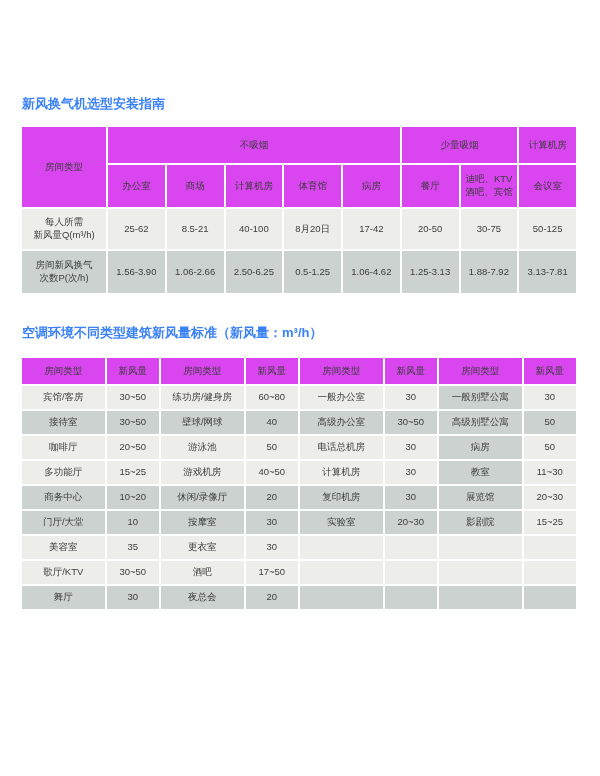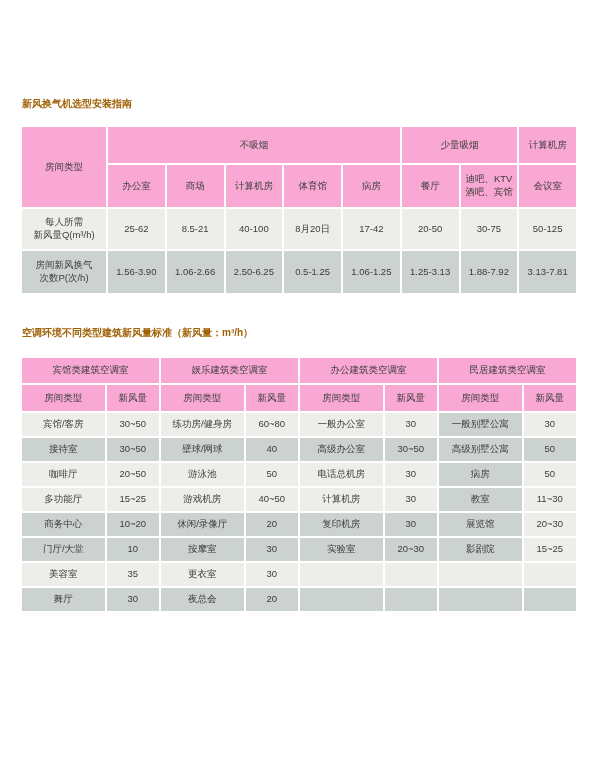--- a/index.html
+++ b/index.html
@@ -6,23 +6,23 @@
     margin: 0;
     padding: 0;
     background: #ffffff;
     width: 600px;
     height: 776px;
     font-family: "Liberation Sans", "DejaVu Sans", sans-serif;
     color: #3c3c3c;
     overflow: hidden;
   }
   .doc-title {
-    font-size: 10px;
+    font-size: 13px;
     font-weight: bold;
-    color: #a16207;
+    color: #3b82f6;
     margin: 0 0 0 22px;
     line-height: 17px;
   }
   #title1 { padding-top: 95px; }
   #title2 { padding-top: 29px; }
 
   table {
     border-collapse: separate;
     border-spacing: 2px;
     table-layout: fixed;
@@ -33,21 +33,21 @@
   #table1 { margin-top: 13px; }
   #table2 { margin-top: 15px; }
 
   td {
     text-align: center;
     vertical-align: middle;
     padding: 0 1px;
     line-height: 1.35;
     word-break: break-all;
   }
-  .c-hdr { background: #f9a8d4; }
+  .c-hdr { background: #d946ef; }
   .c-g   { background: #ccd2d0; }
   .c-l   { background: #ededea; }
 
   
   .t1-h1 td { height: 36px; }
   .t1-h2 td { height: 42px; }
   .t1-d1 td { height: 40px; }
   .t1-d2 td { height: 42px; }
 
   
@@ -108,21 +108,21 @@
       </tr>
       <tr class="t1-d2">
         <td class="c-g">
           <div>房间新风换气</div>
           <div>次数P(次/h)</div>
         </td>
         <td class="c-g">1.56-3.90</td>
         <td class="c-g">1.06-2.66</td>
         <td class="c-g">2.50-6.25</td>
         <td class="c-g">0.5-1.25</td>
-        <td class="c-g">1.06-1.25</td>
+        <td class="c-g">1.06-4.62</td>
         <td class="c-g">1.25-3.13</td>
         <td class="c-g">1.88-7.92</td>
         <td class="c-g">3.13-7.81</td>
       </tr>
     </tbody>
 </table>
 
 <h2 id="title2" class="doc-title">空调环境不同类型建筑新风量标准（新风量：m³/h）</h2>
 
 <table id="table2">
@@ -130,26 +130,20 @@
     <col style="width:82px">
       <col style="width:52px">
     <col style="width:82px">
       <col style="width:52px">
     <col style="width:82px">
       <col style="width:52px">
     <col style="width:82px">
       <col style="width:52px">
   </colgroup>
   <tbody id="t2-body">
-      <tr class="t2-gh">
-        <td class="c-hdr" colspan="2">宾馆类建筑空调室</td>
-        <td class="c-hdr" colspan="2">娱乐建筑类空调室</td>
-        <td class="c-hdr" colspan="2">办公建筑类空调室</td>
-        <td class="c-hdr" colspan="2">民居建筑类空调室</td>
-      </tr>
       <tr class="t2-sh">
         <td class="c-hdr">房间类型</td>
         <td class="c-hdr">新风量</td>
         <td class="c-hdr">房间类型</td>
         <td class="c-hdr">新风量</td>
         <td class="c-hdr">房间类型</td>
         <td class="c-hdr">新风量</td>
         <td class="c-hdr">房间类型</td>
         <td class="c-hdr">新风量</td>
       </tr>
@@ -217,20 +211,30 @@
         <td class="c-l">美容室</td>
         <td class="c-l">35</td>
         <td class="c-l">更衣室</td>
         <td class="c-l">30</td>
         <td class="c-l"></td>
         <td class="c-l"></td>
         <td class="c-l"></td>
         <td class="c-l"></td>
       </tr>
       <tr class="t2-dr">
+        <td class="c-l">歌厅/KTV</td>
+        <td class="c-l">30~50</td>
+        <td class="c-l">酒吧</td>
+        <td class="c-l">17~50</td>
+        <td class="c-l"></td>
+        <td class="c-l"></td>
+        <td class="c-l"></td>
+        <td class="c-l"></td>
+      </tr>
+      <tr class="t2-dr">
         <td class="c-g">舞厅</td>
         <td class="c-g">30</td>
         <td class="c-g">夜总会</td>
         <td class="c-g">20</td>
         <td class="c-g"></td>
         <td class="c-g"></td>
         <td class="c-g"></td>
         <td class="c-g"></td>
       </tr>
     </tbody>

